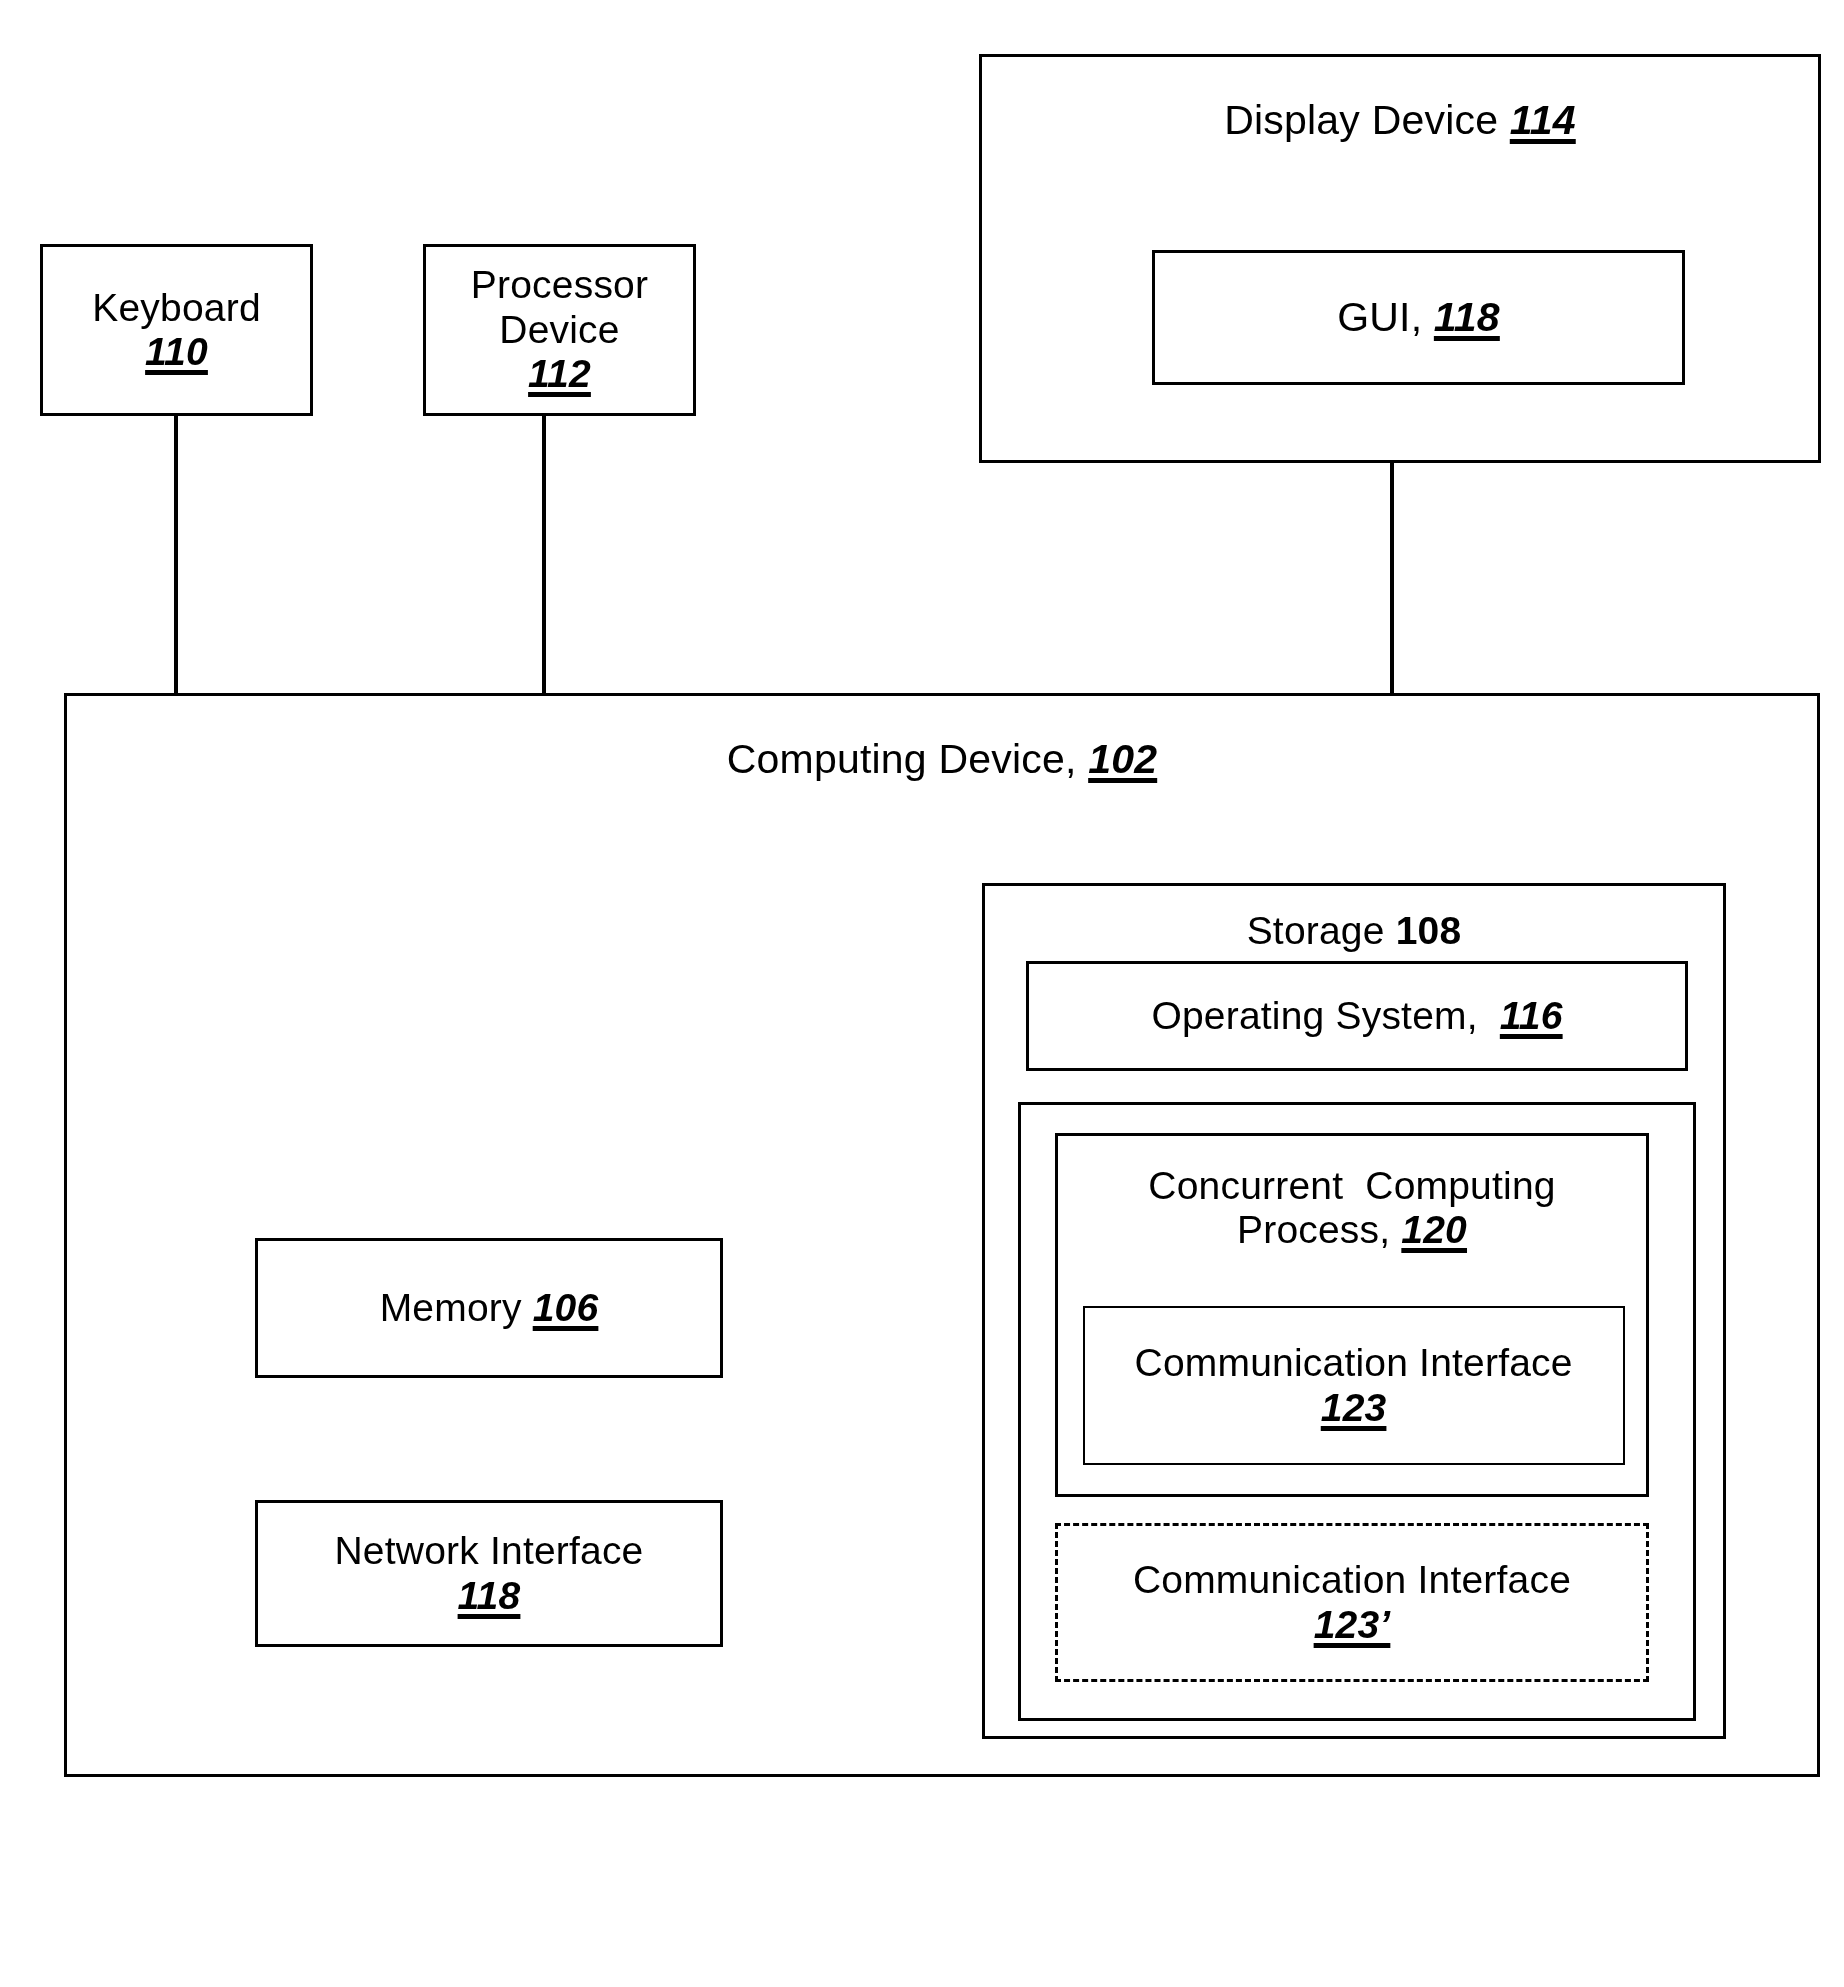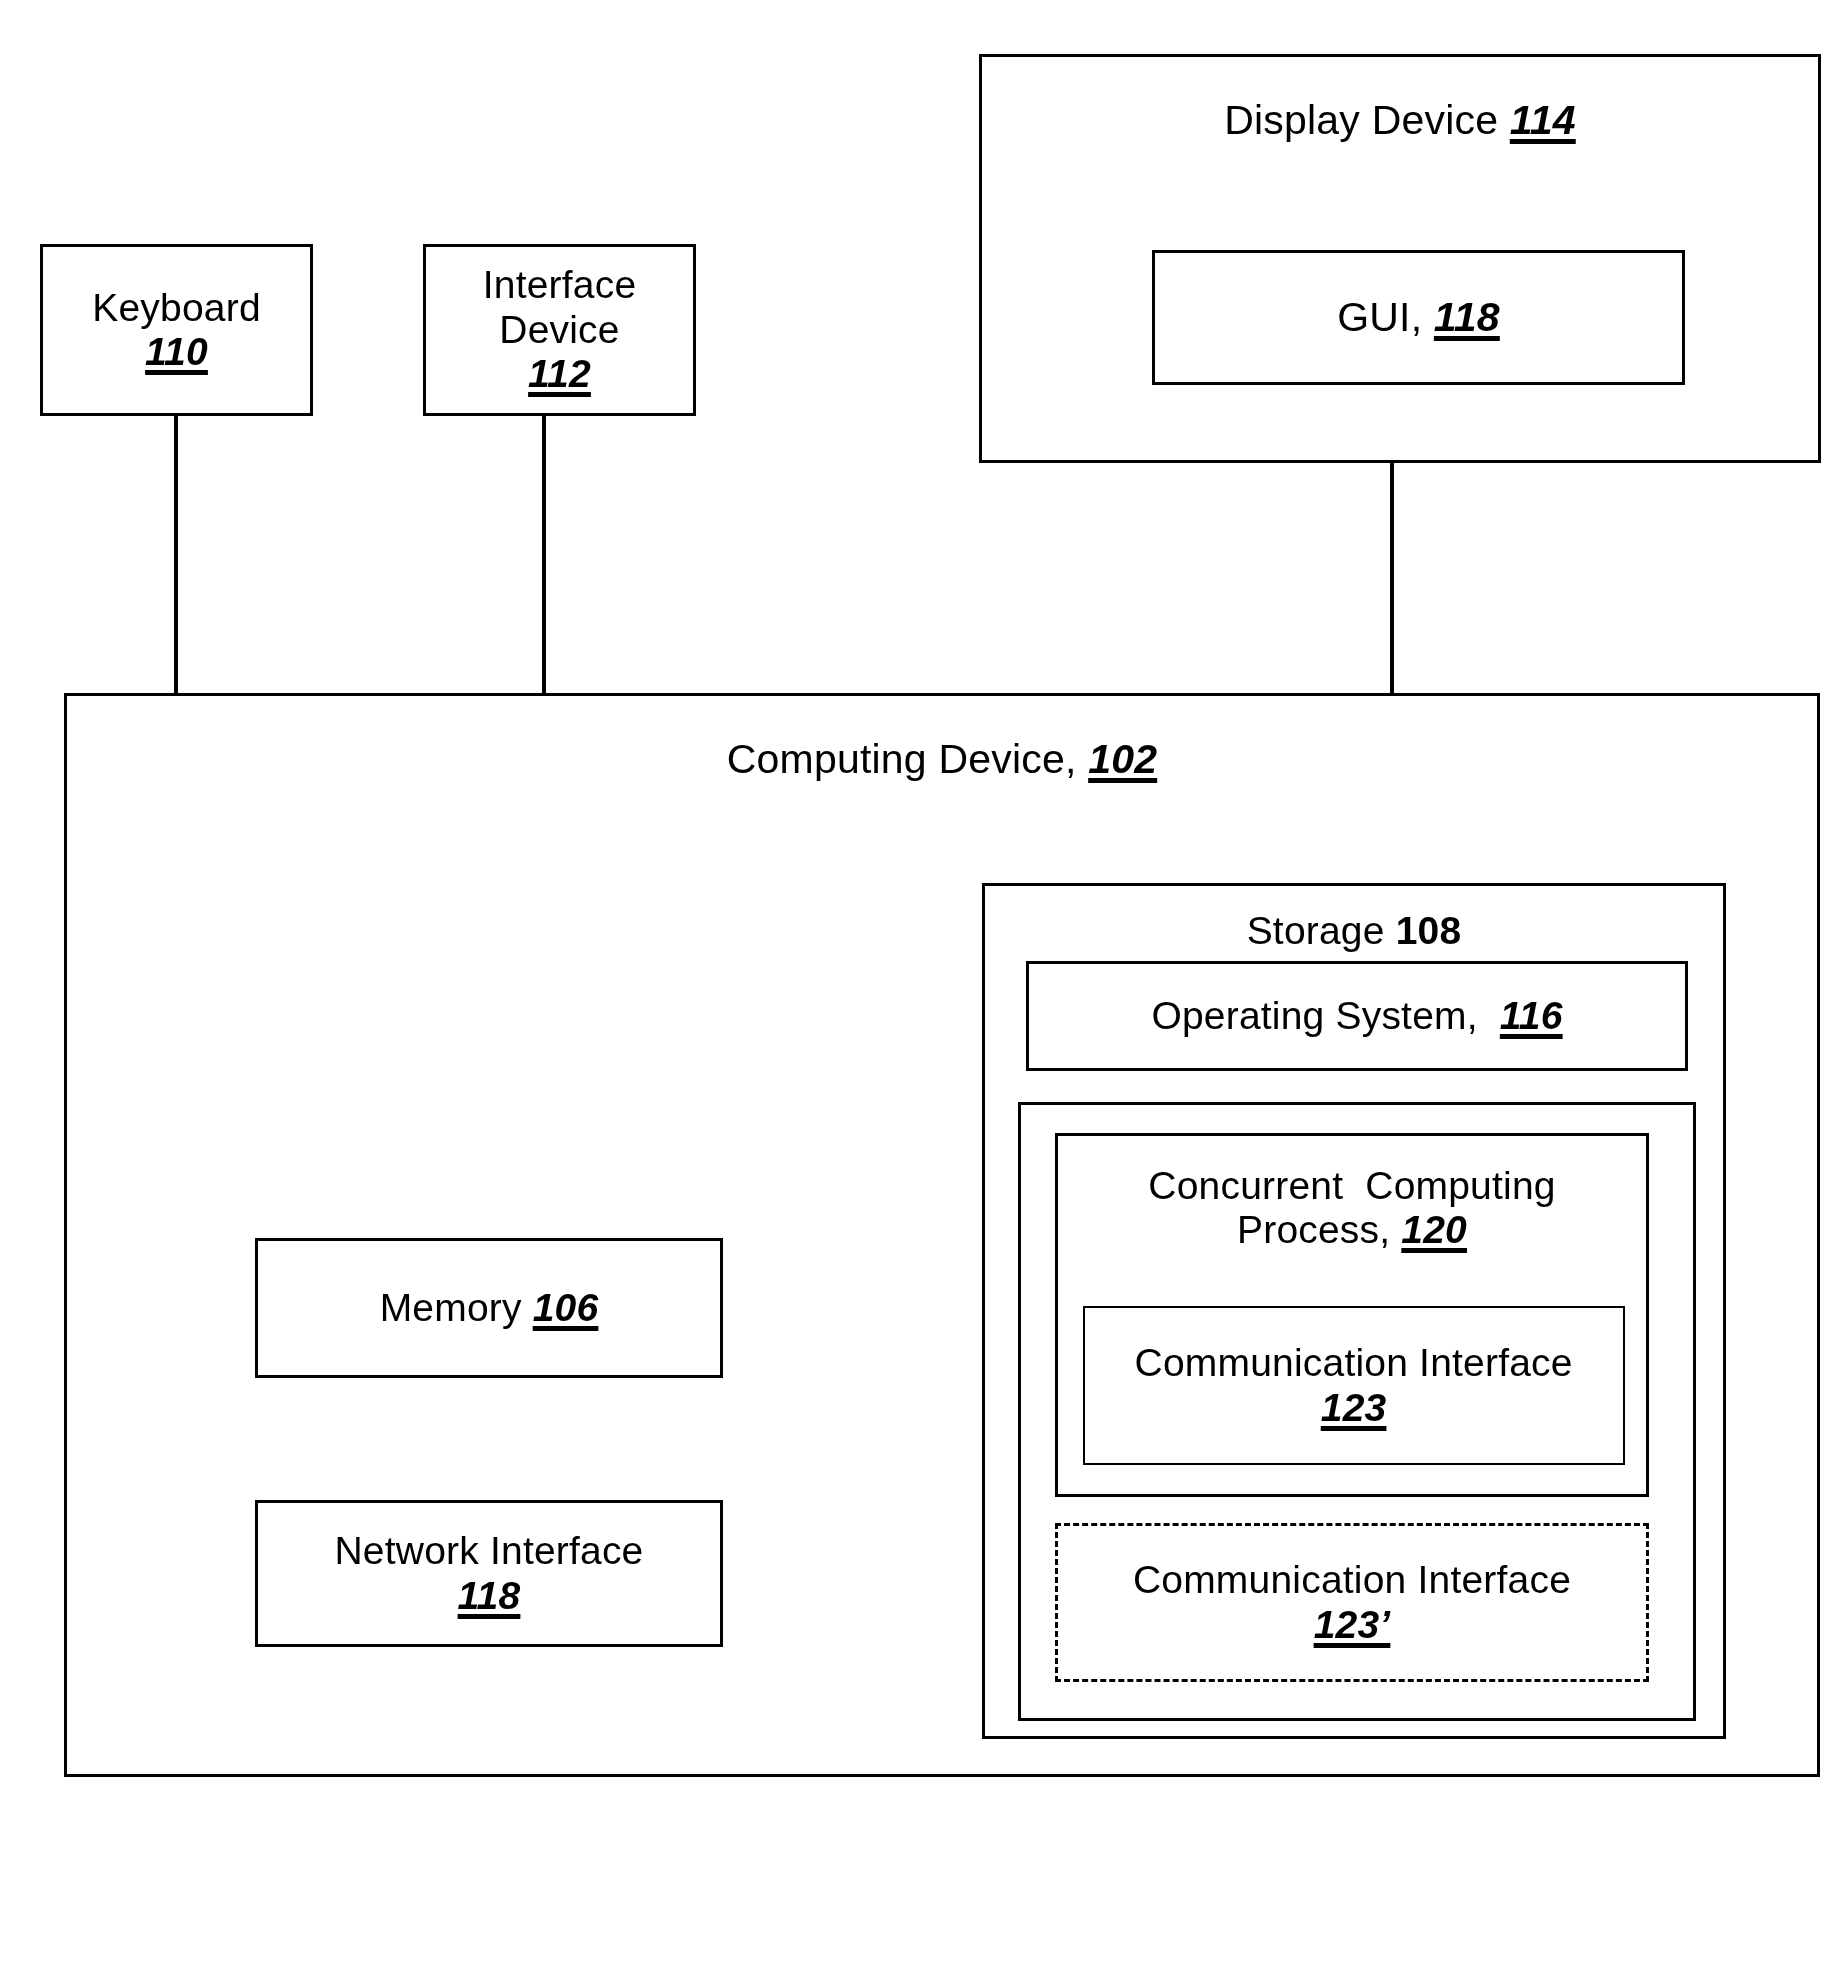--- a/index.html
+++ b/index.html
@@ -185,21 +185,21 @@
 </head>
 <body>
 
 <div id="figure">
 
   <div class="box" id="keyboard-box">
     <div class="lbl" id="keyboard-label"><span>Keyboard</span><br><span class="ref">110</span></div>
   </div>
 
   <div class="box" id="pointing-box">
-    <div class="lbl" id="pointing-label"><span>Interface</span><br><span>Device</span><br><span class="ref">112</span></div>
+    <div class="lbl" id="pointing-label"><span>Processor</span><br><span>Device</span><br><span class="ref">112</span></div>
   </div>
 
   <div class="box" id="display-box">
     <div class="lbl" id="display-title"><span>Display Device </span><span class="ref">114</span></div>
     <div id="gui-box">
       <div class="lbl" id="gui-label"><span>GUI, </span><span class="ref">118</span></div>
     </div>
   </div>
 
   <div class="conn" id="conn-keyboard"></div>

